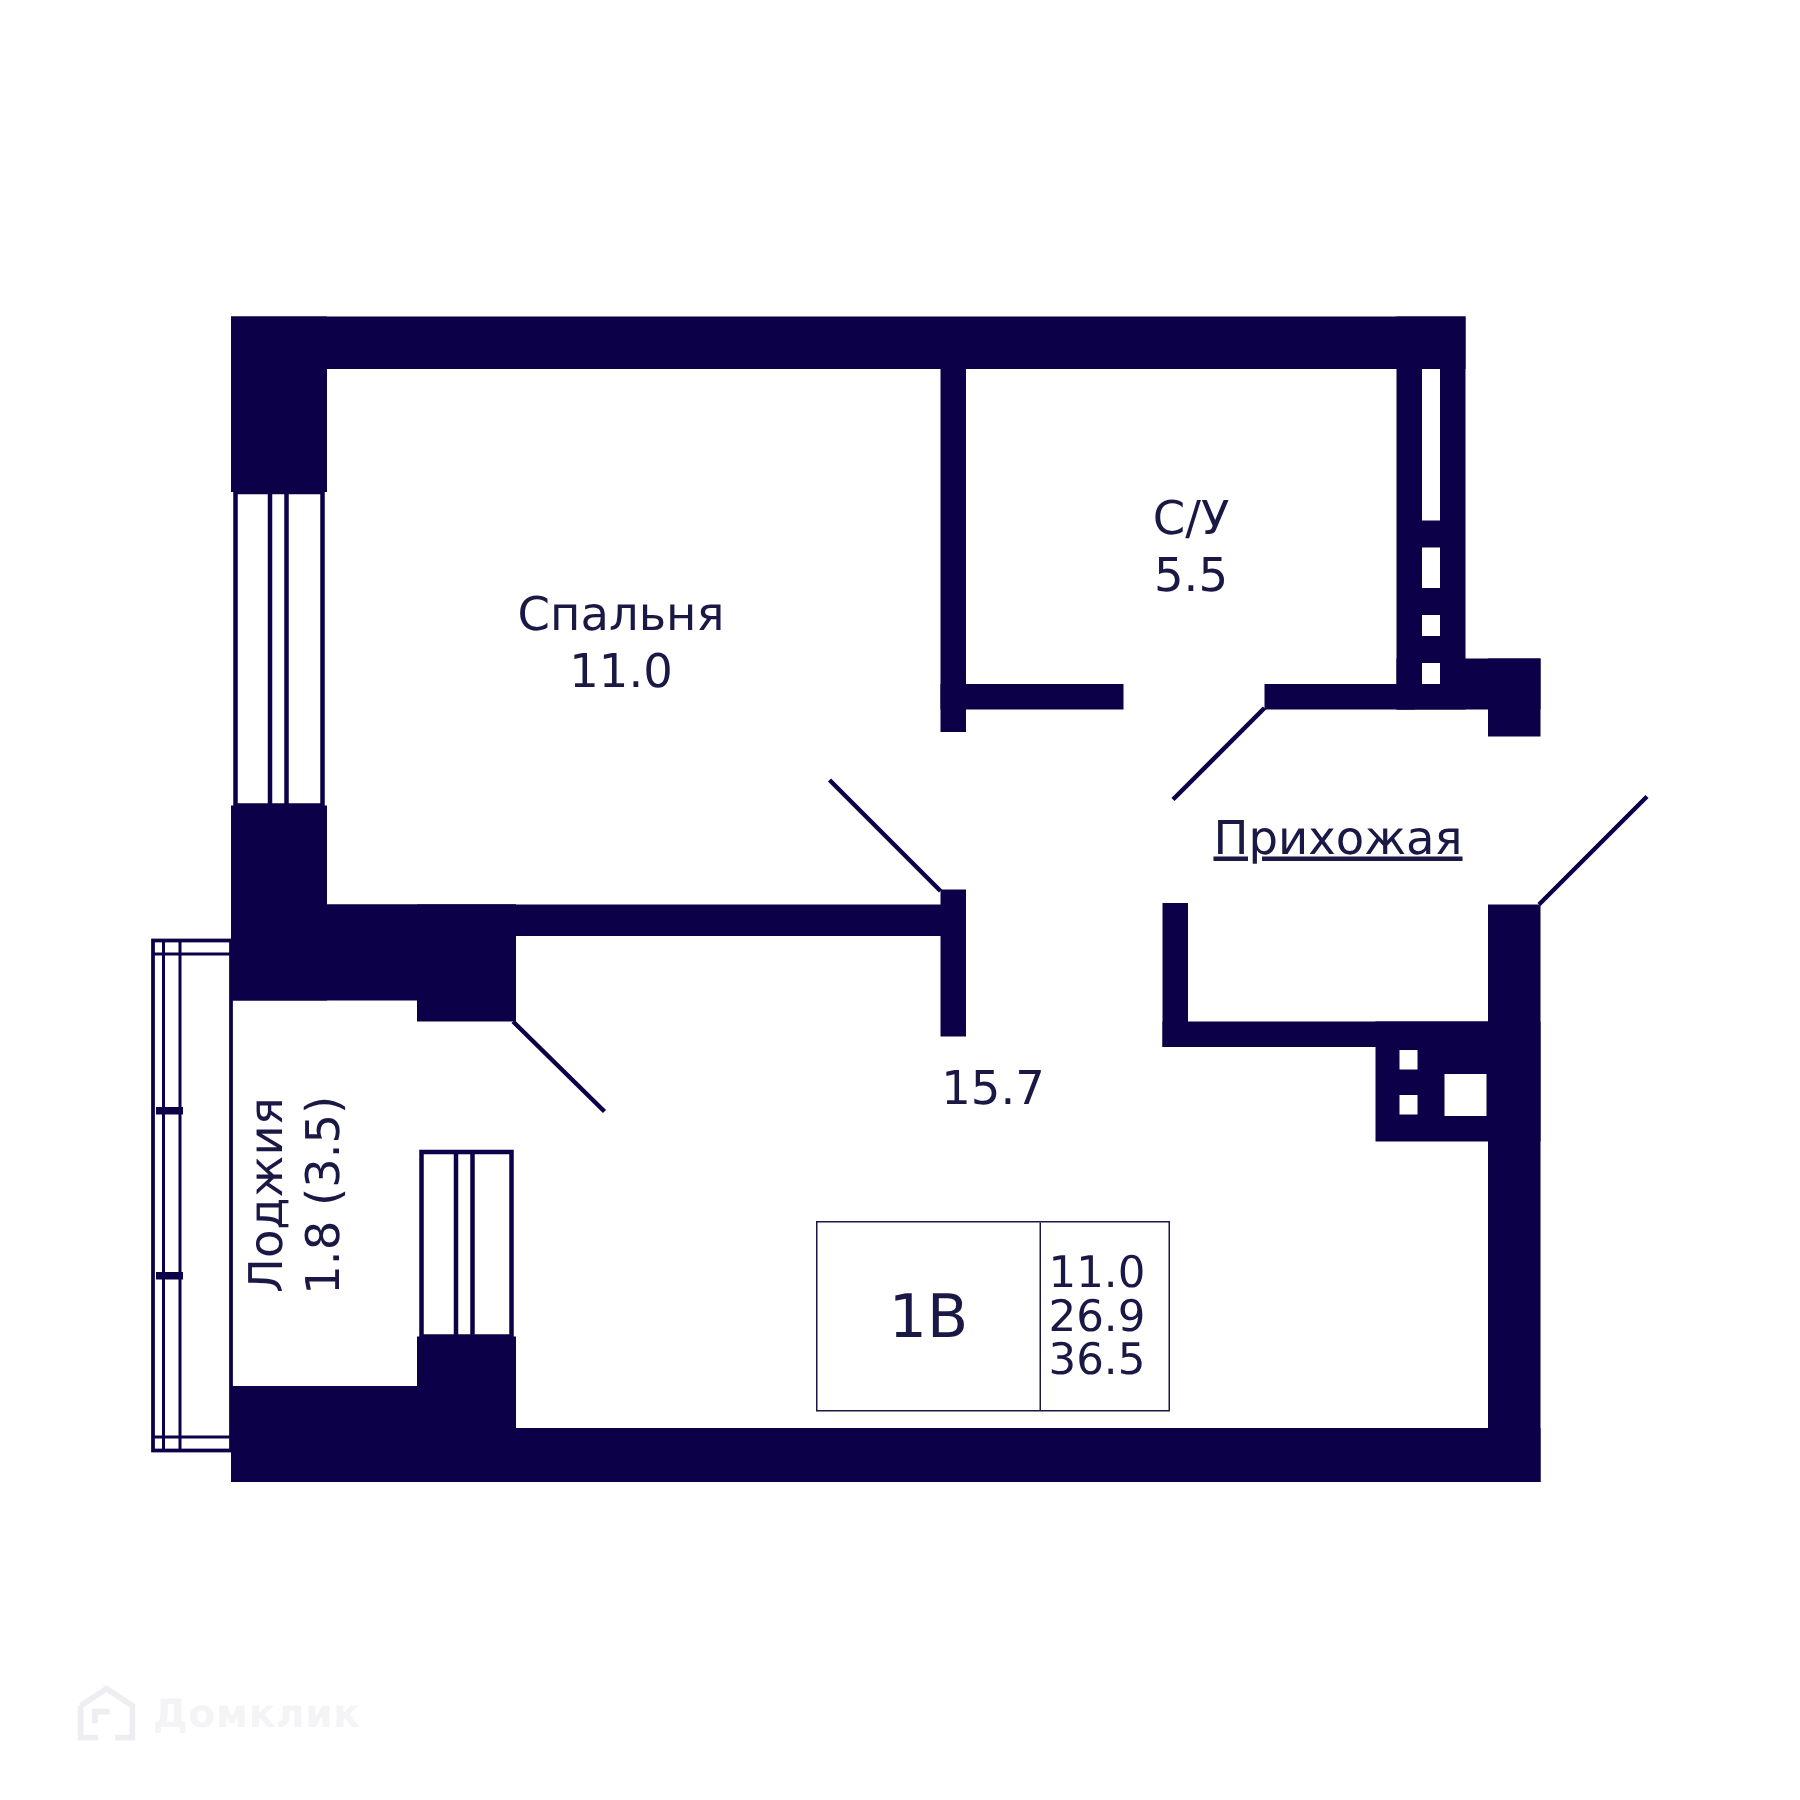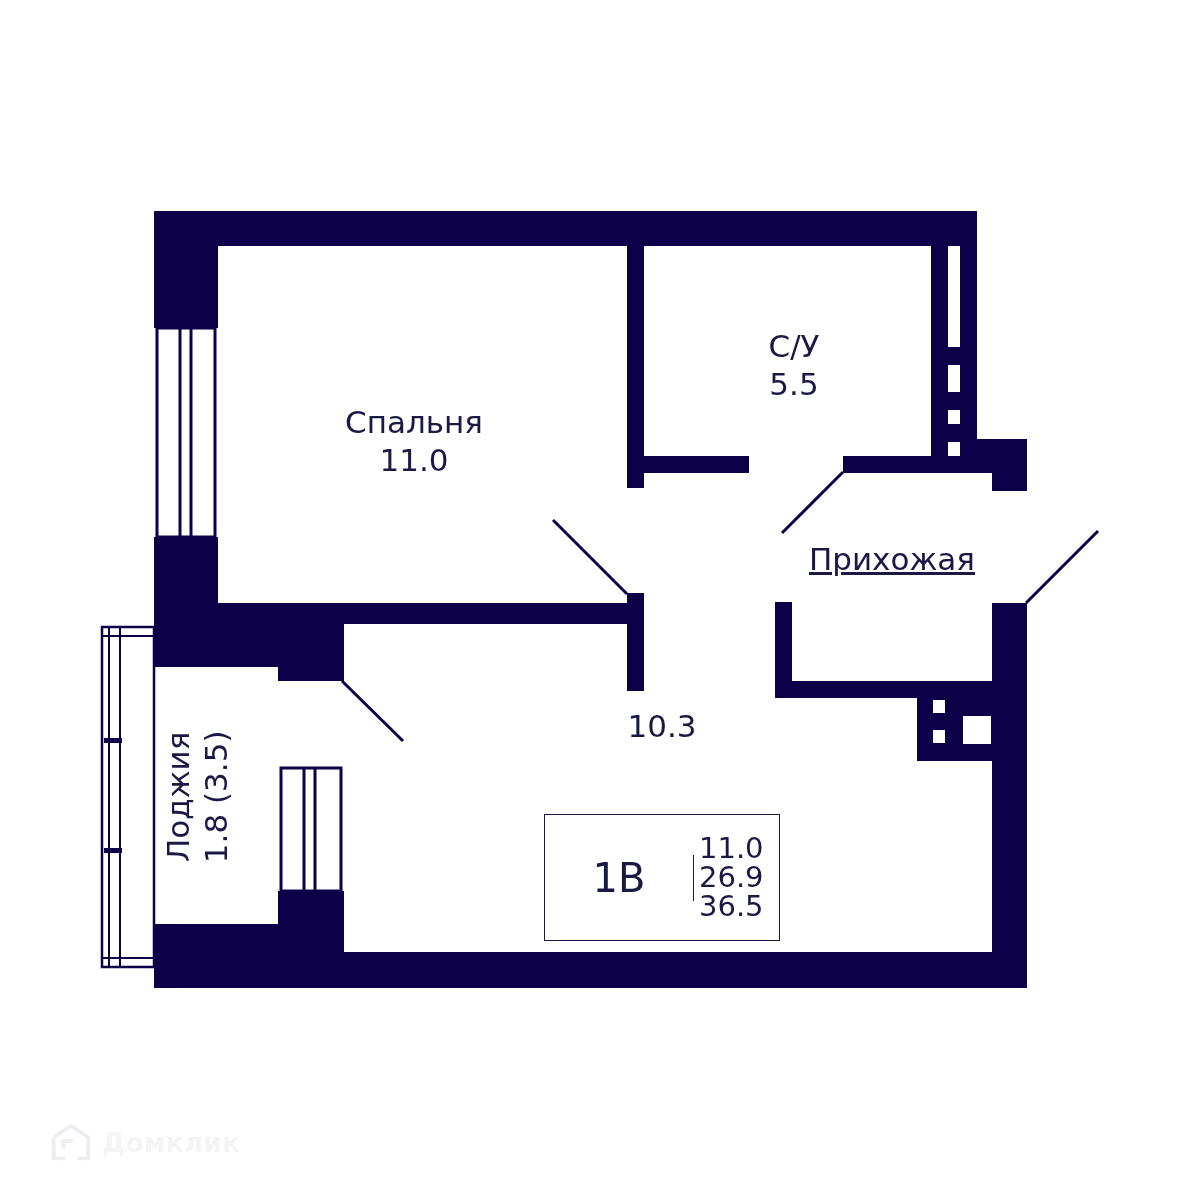--- a/index.html
+++ b/index.html
@@ -4,21 +4,21 @@
   <style>
     html, body { margin: 0; padding: 0; background: #ffffff; }
     body { width: 1200px; height: 1200px; position: relative; overflow: hidden; font-family: "DejaVu Sans", sans-serif; }
     #plan { position: absolute; left: 0; top: 0; width: 1200px; height: 1200px; }
     .wall { fill: #0c0048; }
     .line { stroke: #0c0048; fill: none; }
     .label { position: absolute; color: #1a1845; font-family: "DejaVu Sans", sans-serif; text-align: center; line-height: 1.22; white-space: nowrap; }
     .room-label { font-size: 31px; }
     .room-label div { display: block; }
     .loggia-label { transform-origin: center center; transform: rotate(-90deg); }
-    .info-box { position: absolute; left: 544px; top: 814px; width: 236px; height: 127px; border: 1.5px solid #1a1845; box-sizing: border-box; display: flex; align-items: center; }
+    .info-box { position: absolute; left: 544px; top: 814px; width: 236px; height: 127px; border: 1.5px solid #1a1845; box-sizing: border-box; display: flex; }
     .info-type { width: 148px; border-right: 1.5px solid #1a1845; display: flex; align-items: center; justify-content: center; font-size: 40px; color: #1a1845; }
     .info-areas { flex: 1; display: flex; flex-direction: column; justify-content: center; padding-left: 5px; font-size: 29px; color: #1a1845; line-height: 1.0; }
     .watermark { position: absolute; left: 48px; top: 1120px; display: flex; align-items: center; gap: 8px; color: #f4f4f6; font-size: 26px; font-weight: bold; letter-spacing: 0.5px; }
     .watermark svg { width: 46px; height: 46px; }
   </style>
 </head>
 <body>
 
 <svg id="plan" viewBox="0 0 1200 1200" xmlns="http://www.w3.org/2000/svg">
 
@@ -86,36 +86,36 @@
     <rect x="104" y="738" width="18" height="5" fill="#0c0048"></rect>
     <rect x="104" y="848" width="18" height="5" fill="#0c0048"></rect>
   </g>
 
   <line class="line" x1="553" y1="520" x2="627" y2="594" stroke-width="3"></line>
   <line class="line" x1="782" y1="533" x2="843" y2="472" stroke-width="3"></line>
   <line class="line" x1="1026" y1="603" x2="1098" y2="531" stroke-width="3"></line>
   <line class="line" x1="342" y1="681" x2="403" y2="741" stroke-width="3"></line>
 </svg>
 
-<div class="label room-label" style="left:314px; top:404px; width:200px;">
+<div class="label room-label" style="left:314px; top:392px; width:200px;">
   <div>Спальня</div>
   <div>11.0</div>
 </div>
 
 <div class="label room-label" style="left:734px; top:328px; width:120px;">
   <div>С/У</div>
   <div>5.5</div>
 </div>
 
 <div class="label room-label" style="left:782px; top:541px; width:220px;text-decoration:underline;">
   <div>Прихожая</div>
 </div>
 
 <div class="label room-label" style="left:492px; top:708px; width:340px;">
-  <div>10.3</div>
+  <div>15.7</div>
 </div>
 
 <div class="label room-label loggia-label" style="left:98px; top:759px; width:200px;">
   <div>Лоджия</div>
   <div>1.8 (3.5)</div>
 </div>
 
 <div class="info-box">
   <div class="info-type">1В</div>
   <div class="info-areas">

